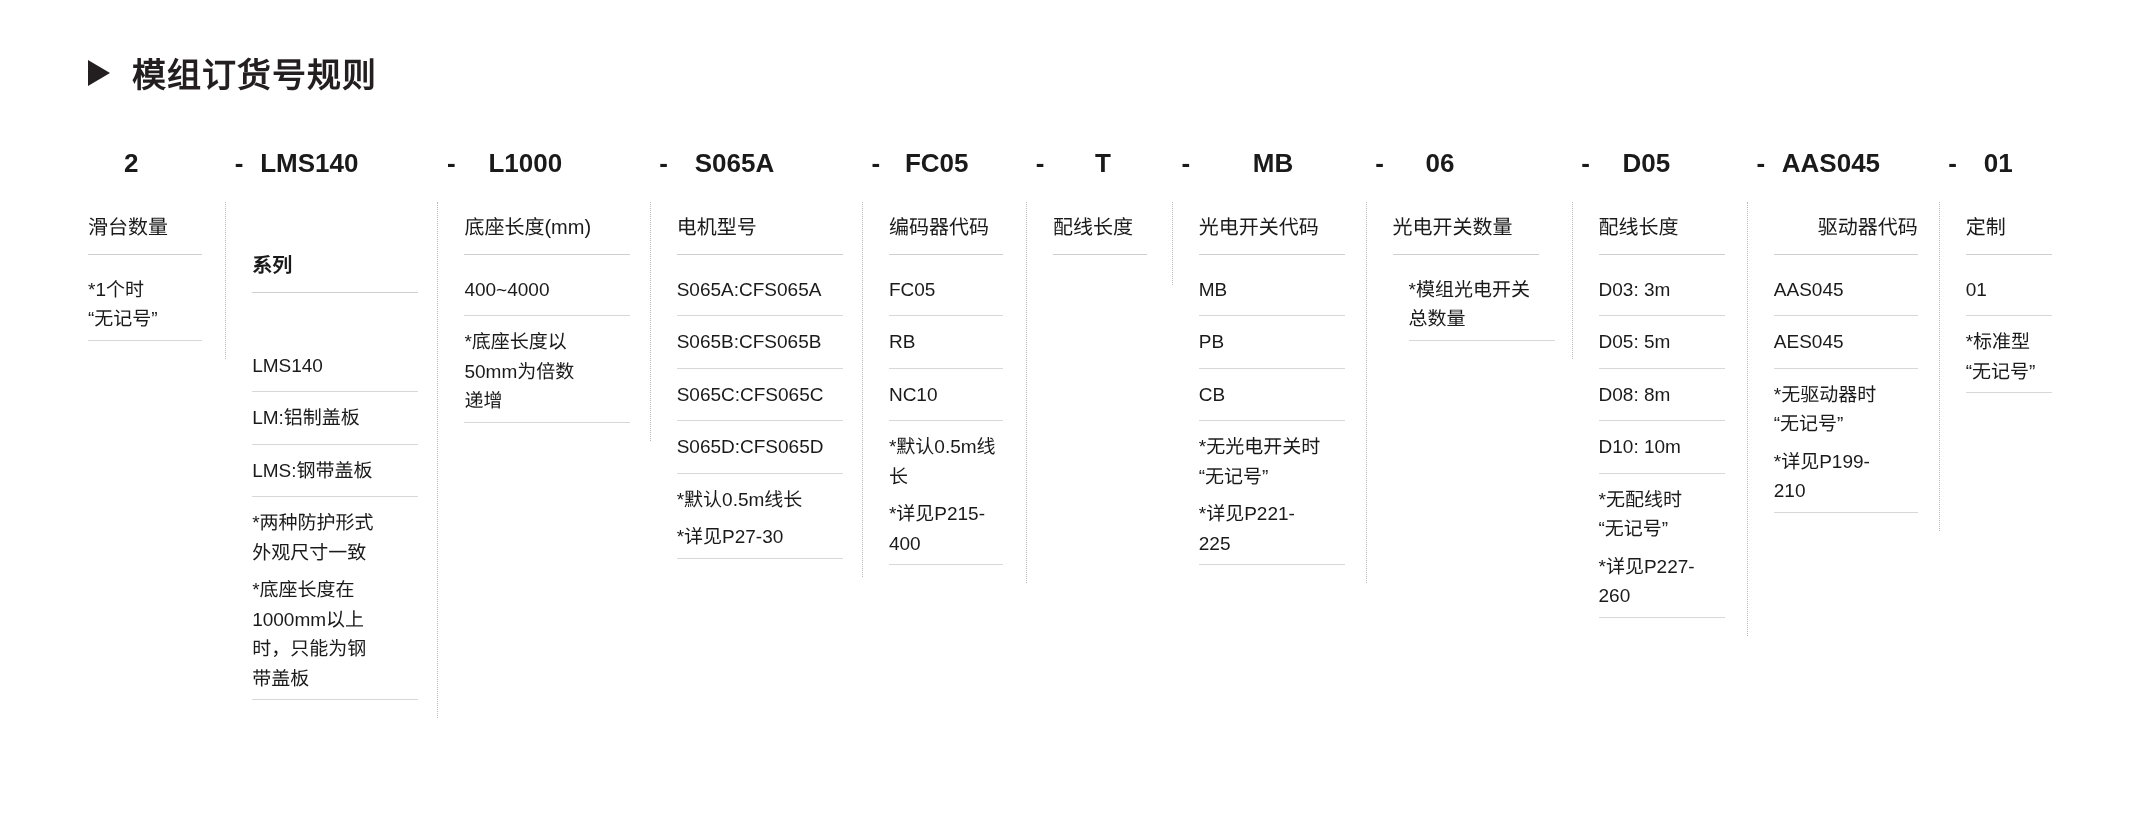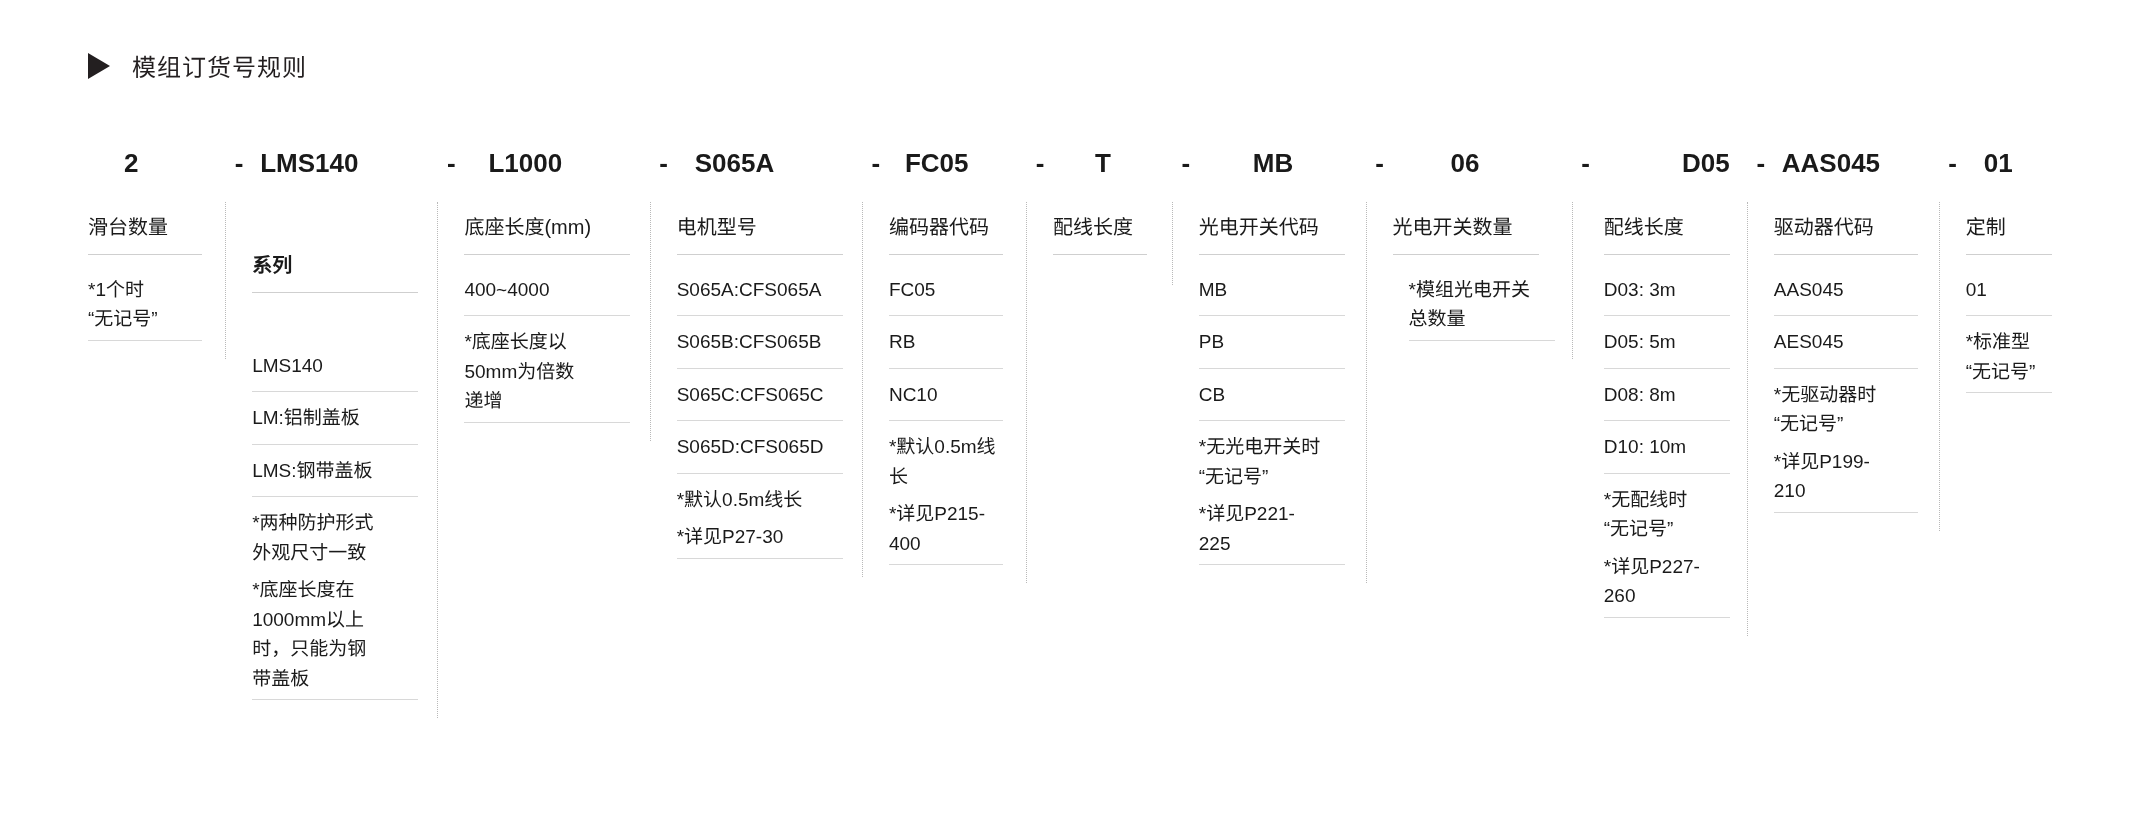--- a/index.html
+++ b/index.html
@@ -27,22 +27,22 @@
   }
   .tri-icon {
     width: 0;
     height: 0;
     border-left: 22px solid #231f20;
     border-top: 13px solid transparent;
     border-bottom: 13px solid transparent;
     display: block;
   }
   .title-text {
-    font-size: 24px;
-    font-weight: normal;
+    font-size: 34px;
+    font-weight: bold;
     letter-spacing: 1px;
     color: #231f20;
     white-space: nowrap;
   }
 
   
   .table-wrap {
     position: absolute;
     left: 88px;
     top: 150px;
@@ -211,46 +211,46 @@
         <div class="item">PB</div>
         <div class="item">CB</div>
         <div class="note">*无光电开关时
   “无记号”</div>
         <div class="note last">*详见P221-
   225</div>
       </div>
     </div>
     <div class="dash" style="width: 26px;">-</div>
     <div class="col sep" style="width: 180px; padding-right: 18px;">
-      <div class="code" style="margin-left: 58px;">06</div>
+      <div class="code" style="margin-left: 33px;">06</div>
       <div class="head" style="width: 146px;">光电开关数量</div>
       <div class="items" style="width: 146px; margin-left: 16px;">
         <div class="note last">*模组光电开关
   总数量</div>
       </div>
     </div>
     <div class="dash" style="width: 26px;">-</div>
-    <div class="col sep" style="width: 160px; padding-right: 18px; align-items: flex-end;">
+    <div class="col sep" style="width: 160px; padding-right: 18px;">
       <div class="code" style="margin-left: 24px;">D05</div>
       <div class="head" style="width: 126px;">配线长度</div>
       <div class="items" style="width: 126px;">
         <div class="item">D03: 3m</div>
         <div class="item">D05: 5m</div>
         <div class="item">D08: 8m</div>
         <div class="item">D10: 10m</div>
         <div class="note">*无配线时
   “无记号”</div>
         <div class="note last">*详见P227-
   260</div>
       </div>
     </div>
     <div class="dash" style="width: 26px;">-</div>
     <div class="col sep" style="width: 178px; padding-right: 18px;">
       <div class="code" style="margin-left: 8px;">AAS045</div>
-      <div class="head" style="width: 144px;">驱动器代码</div>
+      <div class="head" style="width: 144px; text-align: right;">驱动器代码</div>
       <div class="items" style="width: 144px;">
         <div class="item">AAS045</div>
         <div class="item">AES045</div>
         <div class="note">*无驱动器时
   “无记号”</div>
         <div class="note last">*详见P199-
   210</div>
       </div>
     </div>
     <div class="dash" style="width: 26px;">-</div>

